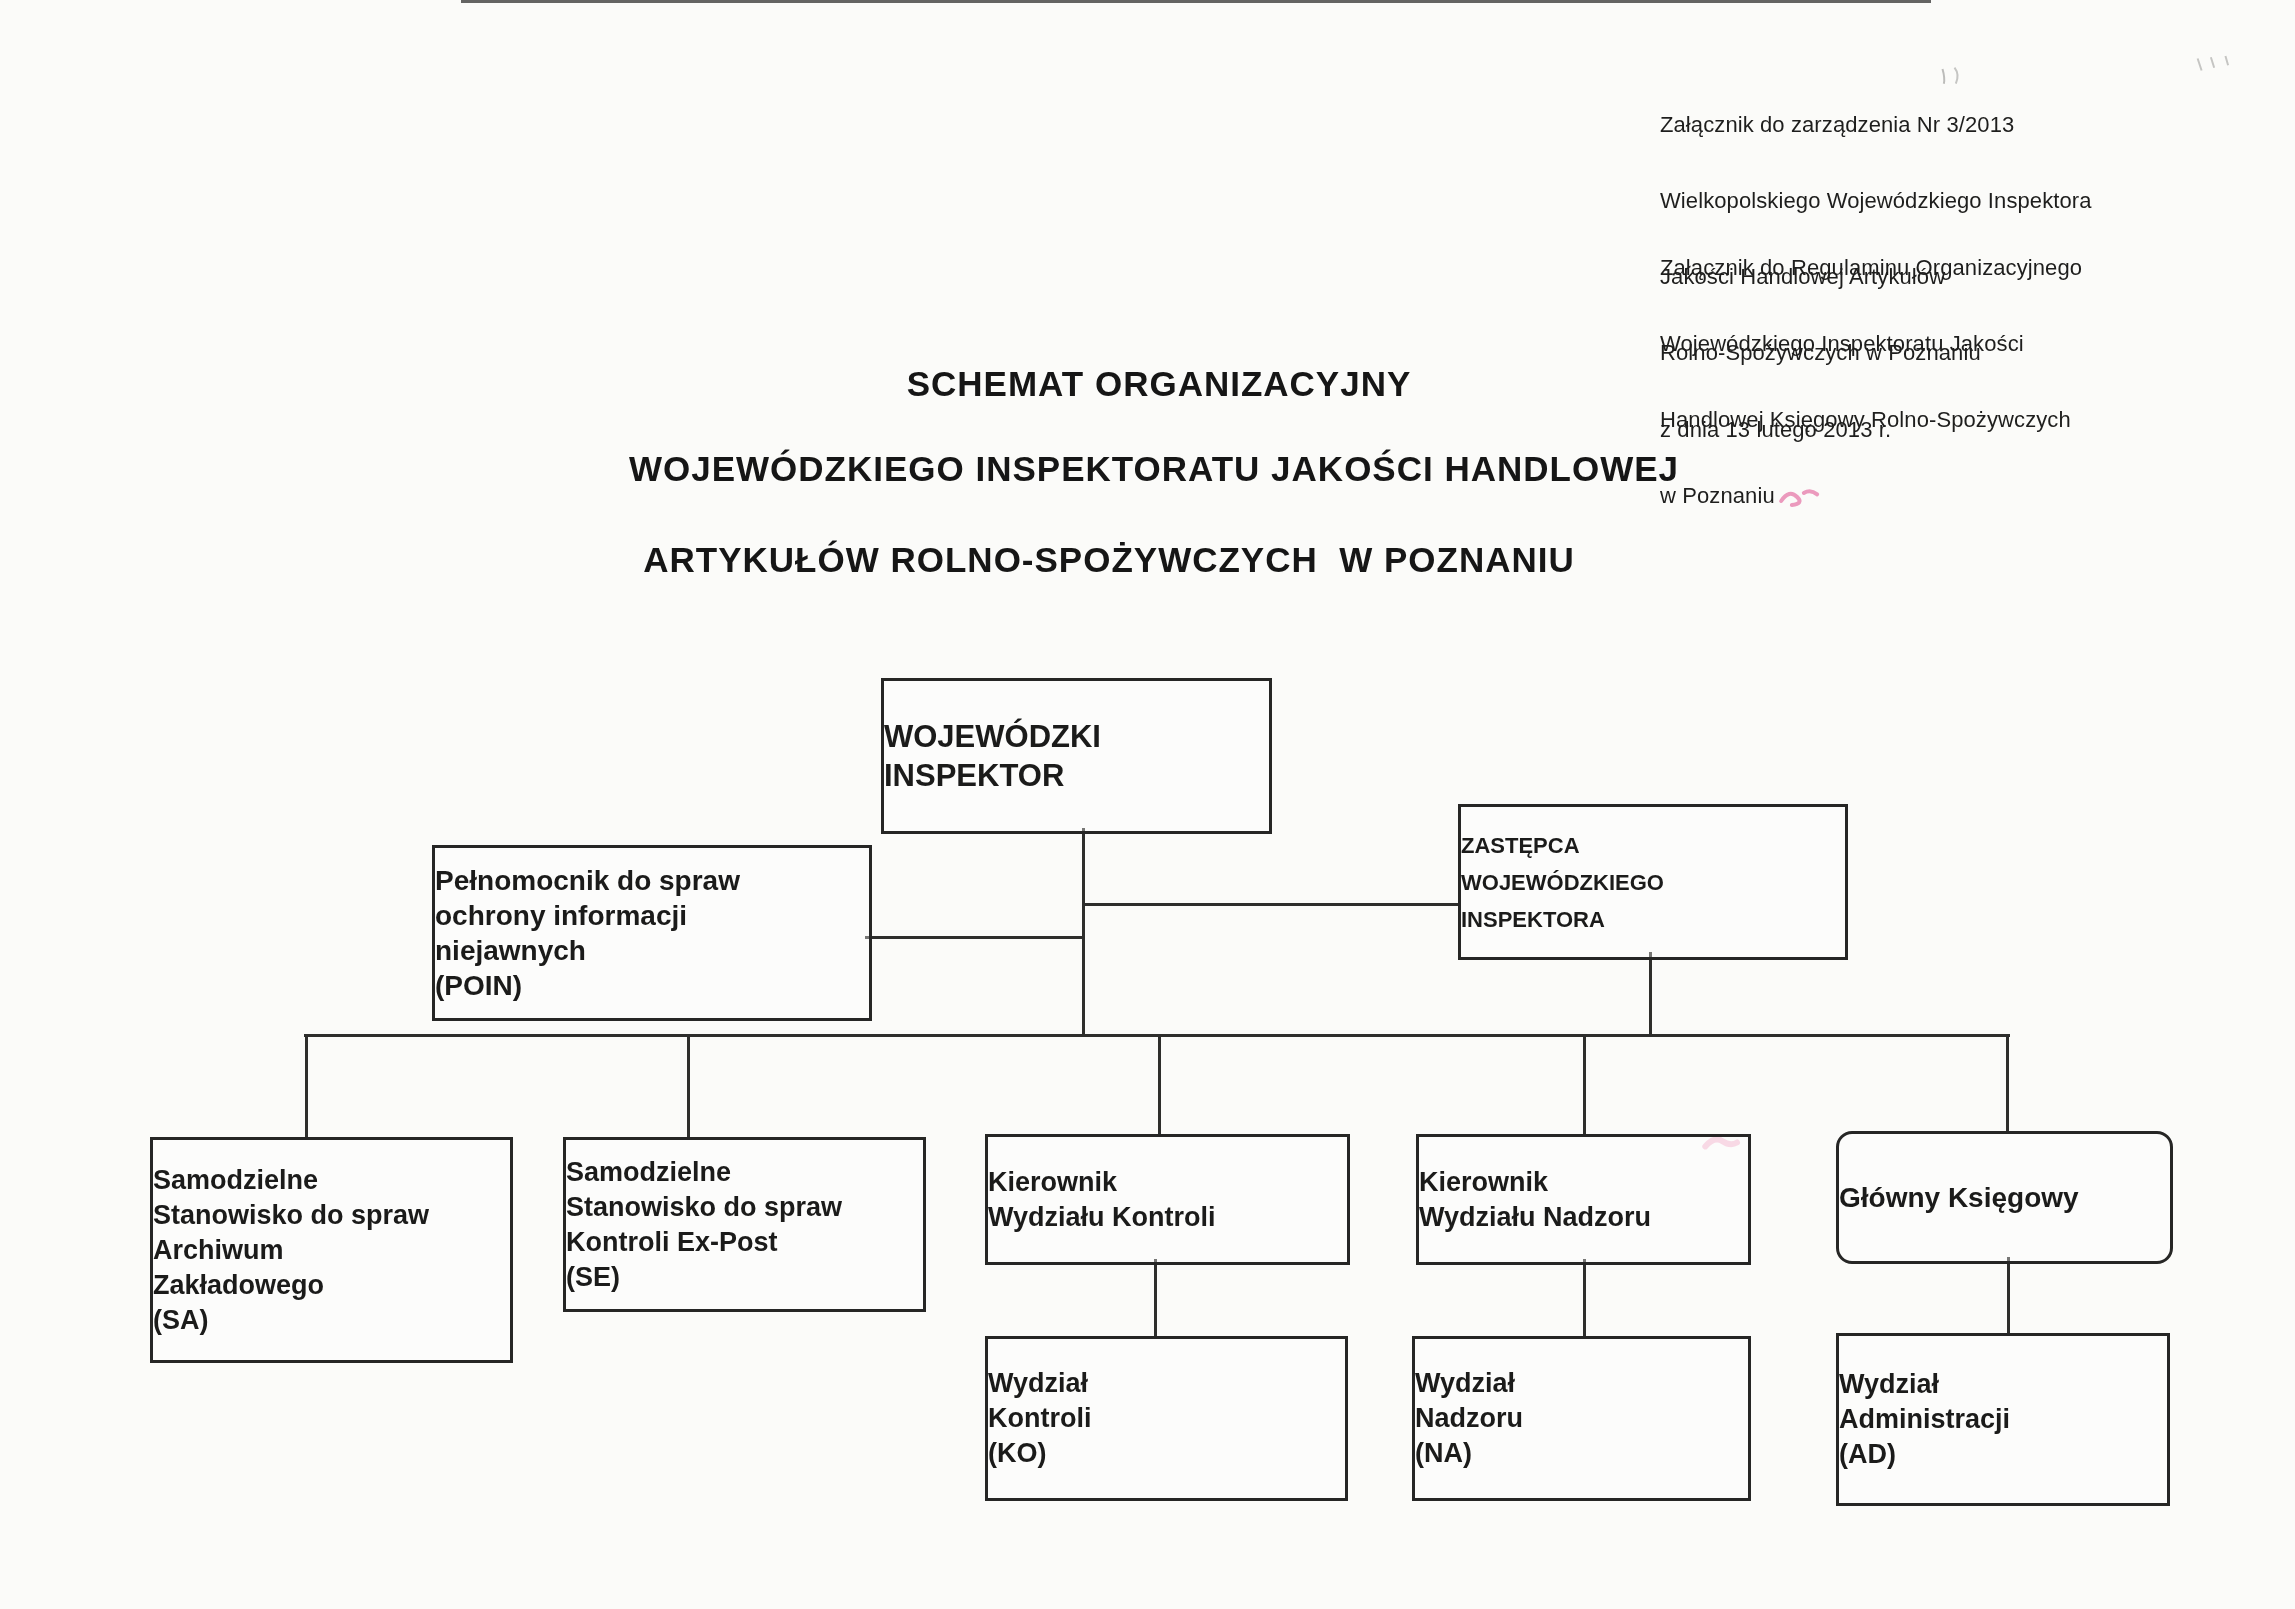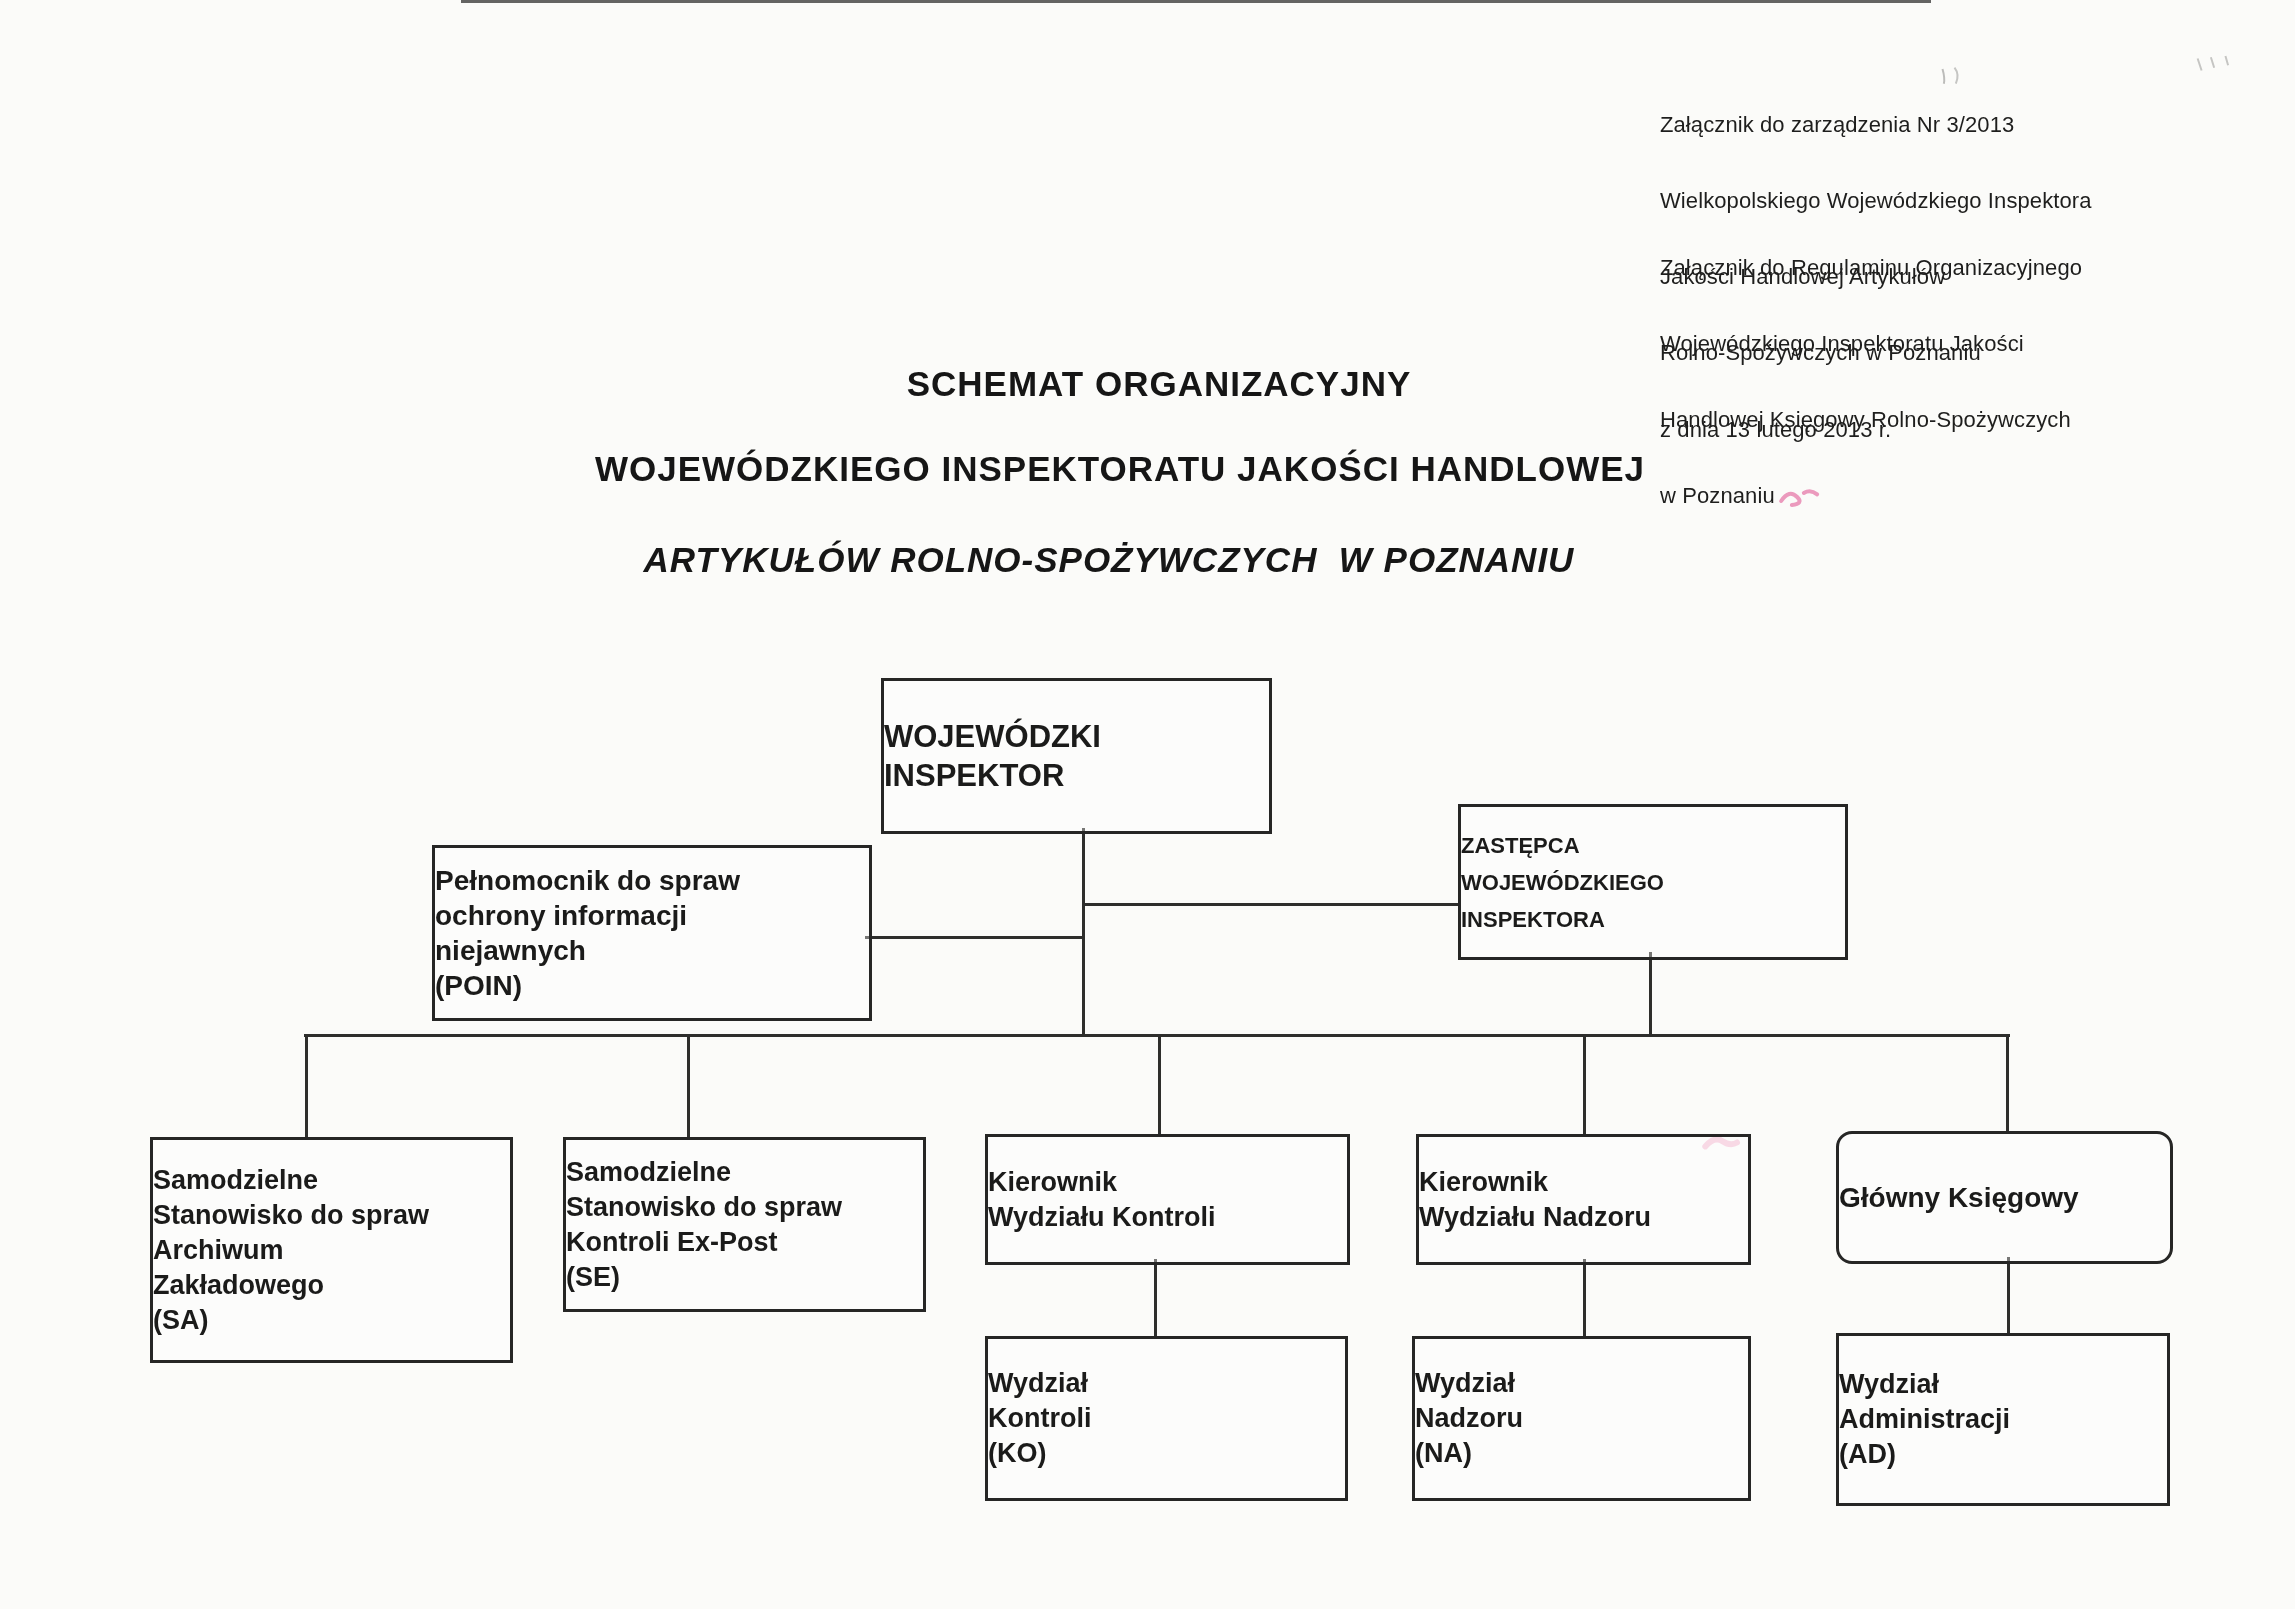--- a/index.html
+++ b/index.html
@@ -86,22 +86,22 @@
   </div>
 
   <div class="notes" style="top:204px;">
     <div class="note-line">Załącznik do Regulaminu Organizacyjnego</div>
     <div class="note-line">Wojewódzkiego Inspektoratu Jakości</div>
     <div class="note-line">Handlowej Księgowy Rolno-Spożywczych</div>
     <div class="note-line">w Poznaniu</div>
   </div>
 
   <div class="title-line" style="left:1159px;top:364px;">SCHEMAT ORGANIZACYJNY</div>
-  <div class="title-line" style="left:1120px;top:449px;">WOJEWÓDZKIEGO INSPEKTORATU JAKOŚCI HANDLOWEJ</div>
-  <div class="title-line" style="left:1109px;top:540px;font-style:italic;">ARTYKUŁÓW ROLNO-SPOŻYWCZYCH  W POZNANIU</div>
+  <div class="title-line" style="left:1154px;top:449px;">WOJEWÓDZKIEGO INSPEKTORATU JAKOŚCI HANDLOWEJ</div>
+  <div class="title-line" style="left:1109px;top:540px;">ARTYKUŁÓW ROLNO-SPOŻYWCZYCH  W POZNANIU</div>
 
   <div class="conn" style="left:1082px;top:828px;width:2.7px;height:208px;"></div>
 
   <div class="conn" style="left:1082px;top:903px;width:377px;height:2.7px;"></div>
 
   <div class="conn" style="left:865px;top:936px;width:220px;height:2.7px;"></div>
 
   <div class="conn" style="left:1649px;top:952px;width:2.7px;height:85px;"></div>
 
   <div class="conn" style="left:304px;top:1034px;width:1706px;height:3.3px;"></div>

